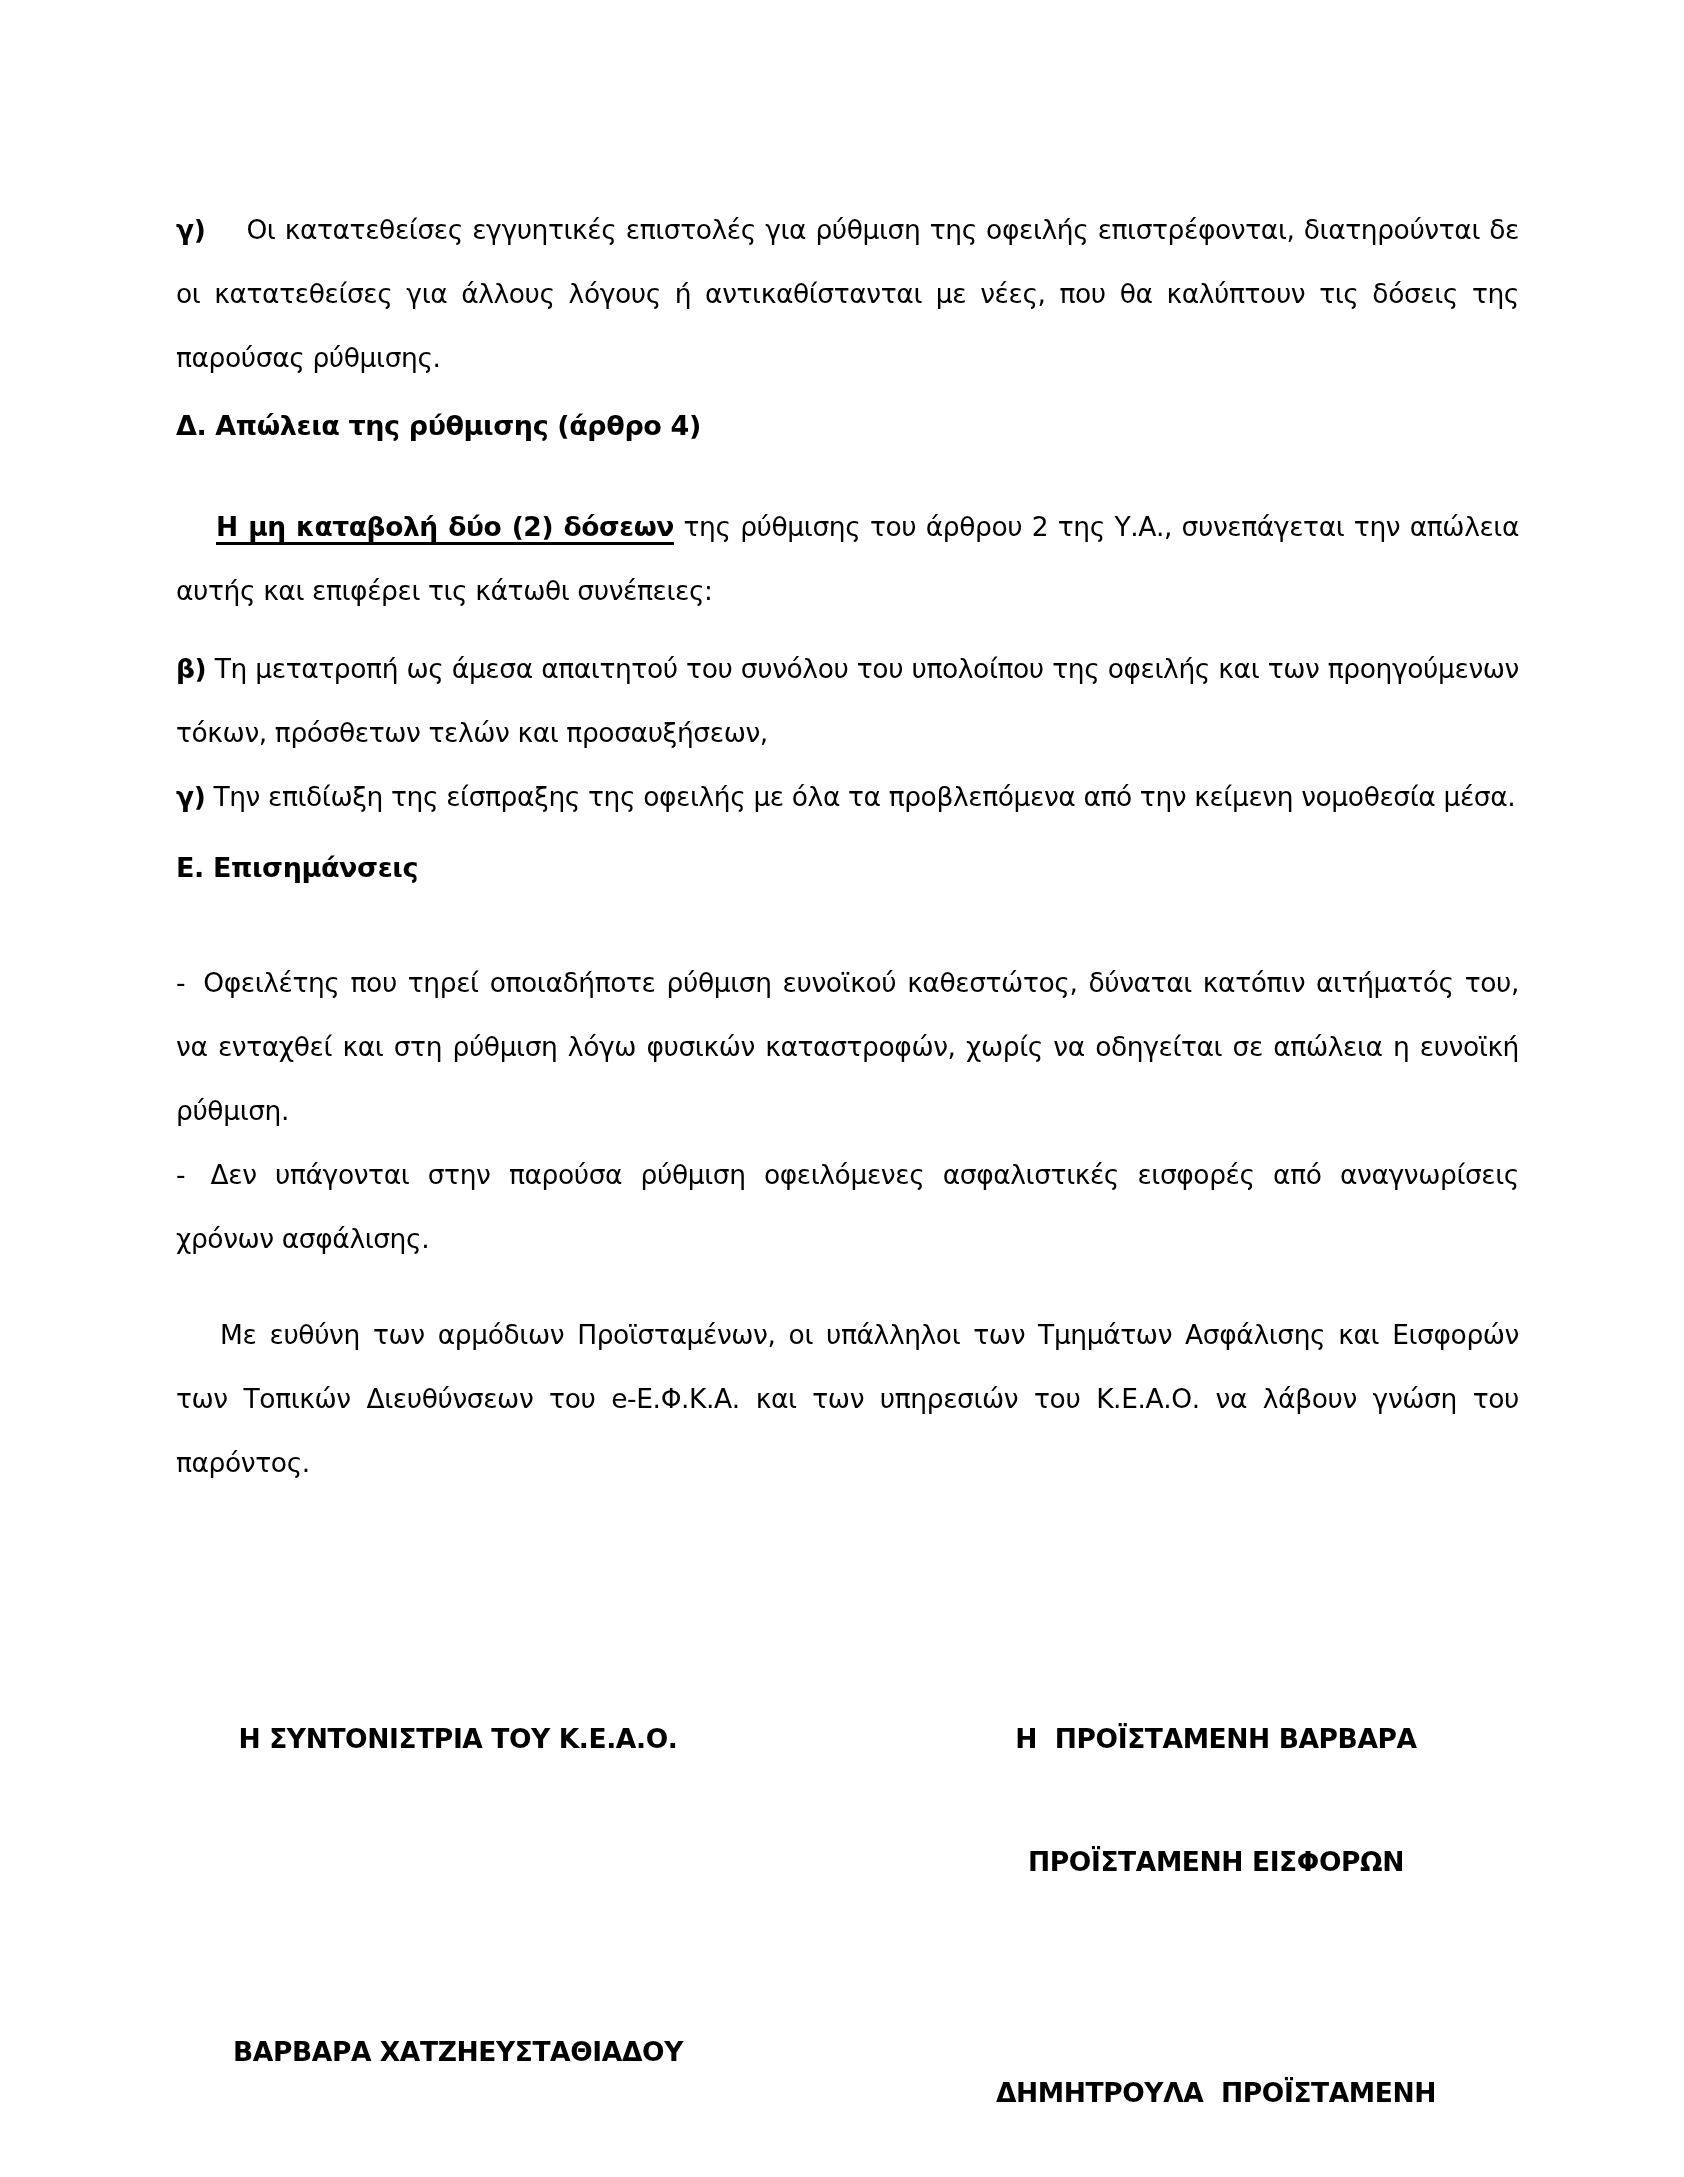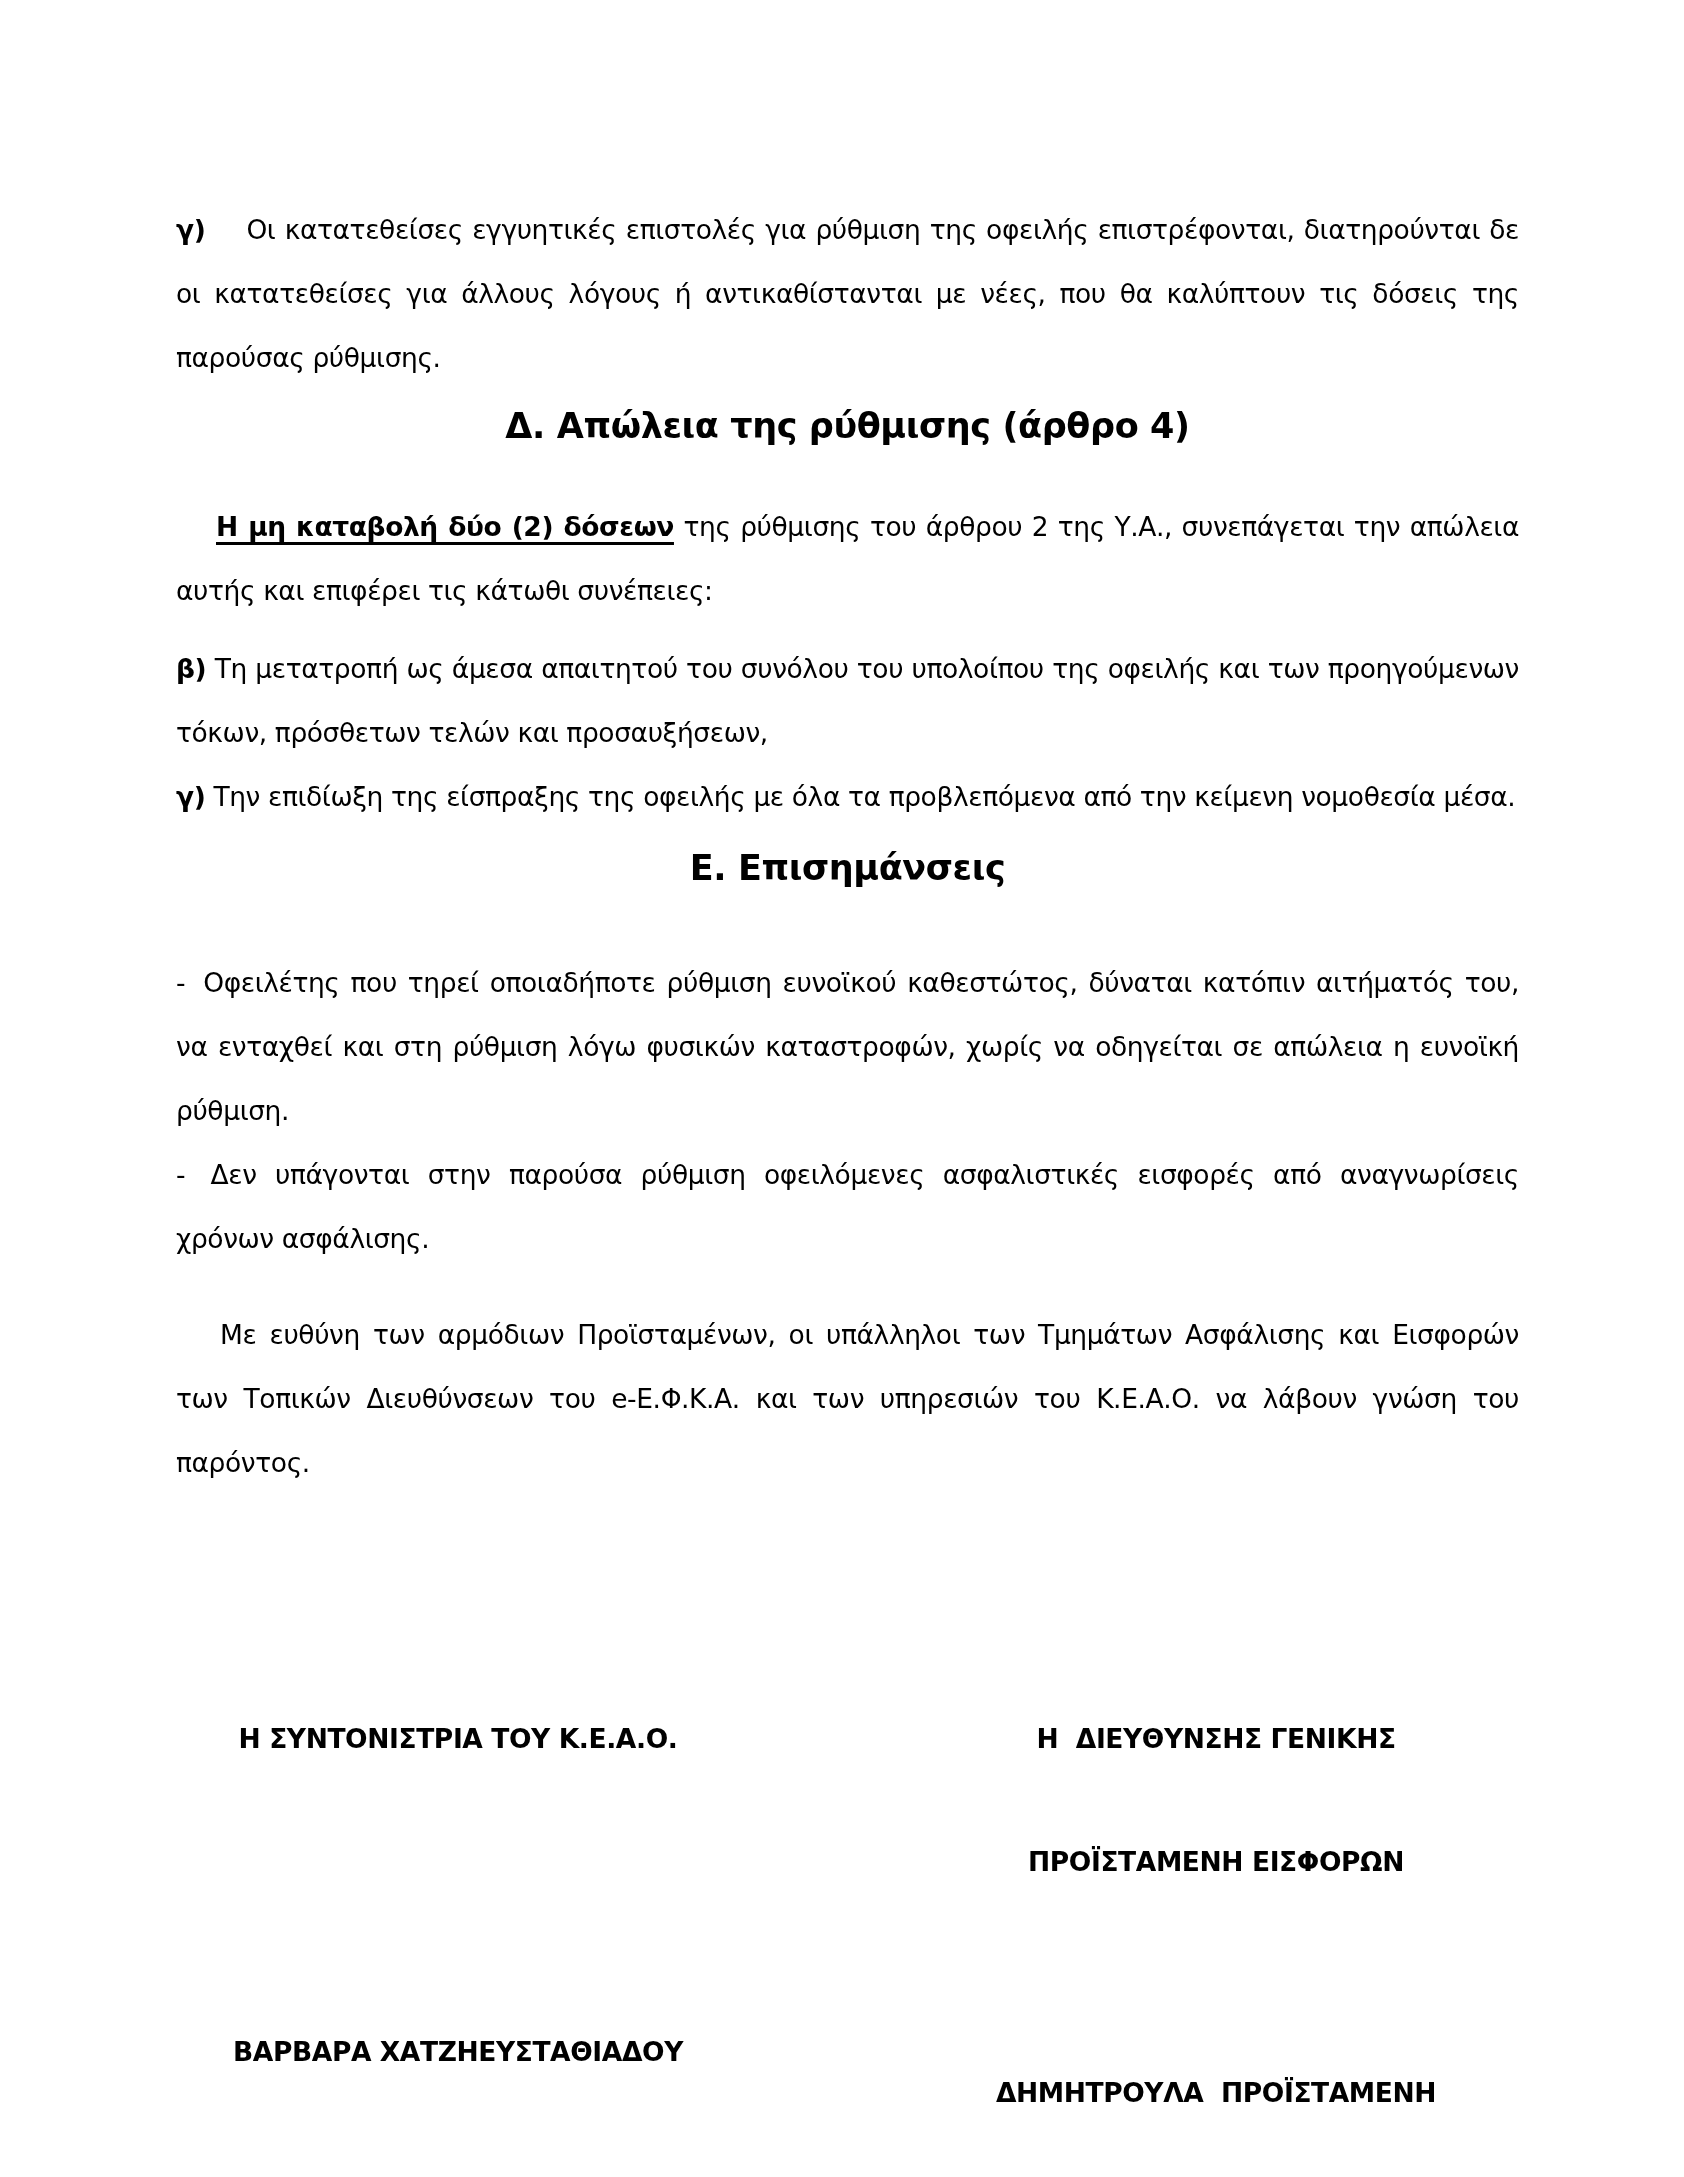--- a/index.html
+++ b/index.html
@@ -24,25 +24,25 @@
       font-size: 26.5px;
       line-height: 64px;
       letter-spacing: -0.4px;
       text-align: justify;
       color: #000;
     }
     .marker { font-weight: bold; }
     .marker-tab { font-weight: bold; padding-right: 41px; }
     .dash { padding-right: 7px; }
     h2.doc-heading {
-      font-size: 35px;
+      font-size: 27px;
       line-height: 64px;
       font-weight: bold;
       letter-spacing: -0.4px;
-      text-align: center;
+      text-align: left;
     }
     .heading-d { margin-top: 4.4px; }
     .heading-e { margin-top: 7px; }
     .intro { margin-top: 37px; text-indent: 40px; }
     .bu {
       font-weight: bold;
       text-decoration: underline;
       text-decoration-thickness: 2.6px;
       text-underline-offset: 6.2px;
     }
@@ -96,21 +96,21 @@
     <div class="signatures">
       <div class="sig-col sig-left">
         <div class="sig-title">
           <div>Η ΣΥΝΤΟΝΙΣΤΡΙΑ ΤΟΥ Κ.Ε.Α.Ο.</div>
           <div></div>
         </div>
         <div class="sig-name">ΒΑΡΒΑΡΑ ΧΑΤΖΗΕΥΣΤΑΘΙΑΔΟΥ</div>
       </div>
       <div class="sig-col sig-right">
         <div class="sig-title">
-          <div>Η  ΔΙΕΥΘΥΝΣΗΣ ΓΕΝΙΚΗΣ</div>
+          <div>Η  ΠΡΟΪΣΤΑΜΕΝΗ ΒΑΡΒΑΡΑ</div>
           <div>ΠΡΟΪΣΤΑΜΕΝΗ ΕΙΣΦΟΡΩΝ</div>
         </div>
         <div class="sig-name">ΔΗΜΗΤΡΟΥΛΑ  ΠΡΟΪΣΤΑΜΕΝΗ</div>
       </div>
     </div>
 
   </div>
 </div>
 
 

